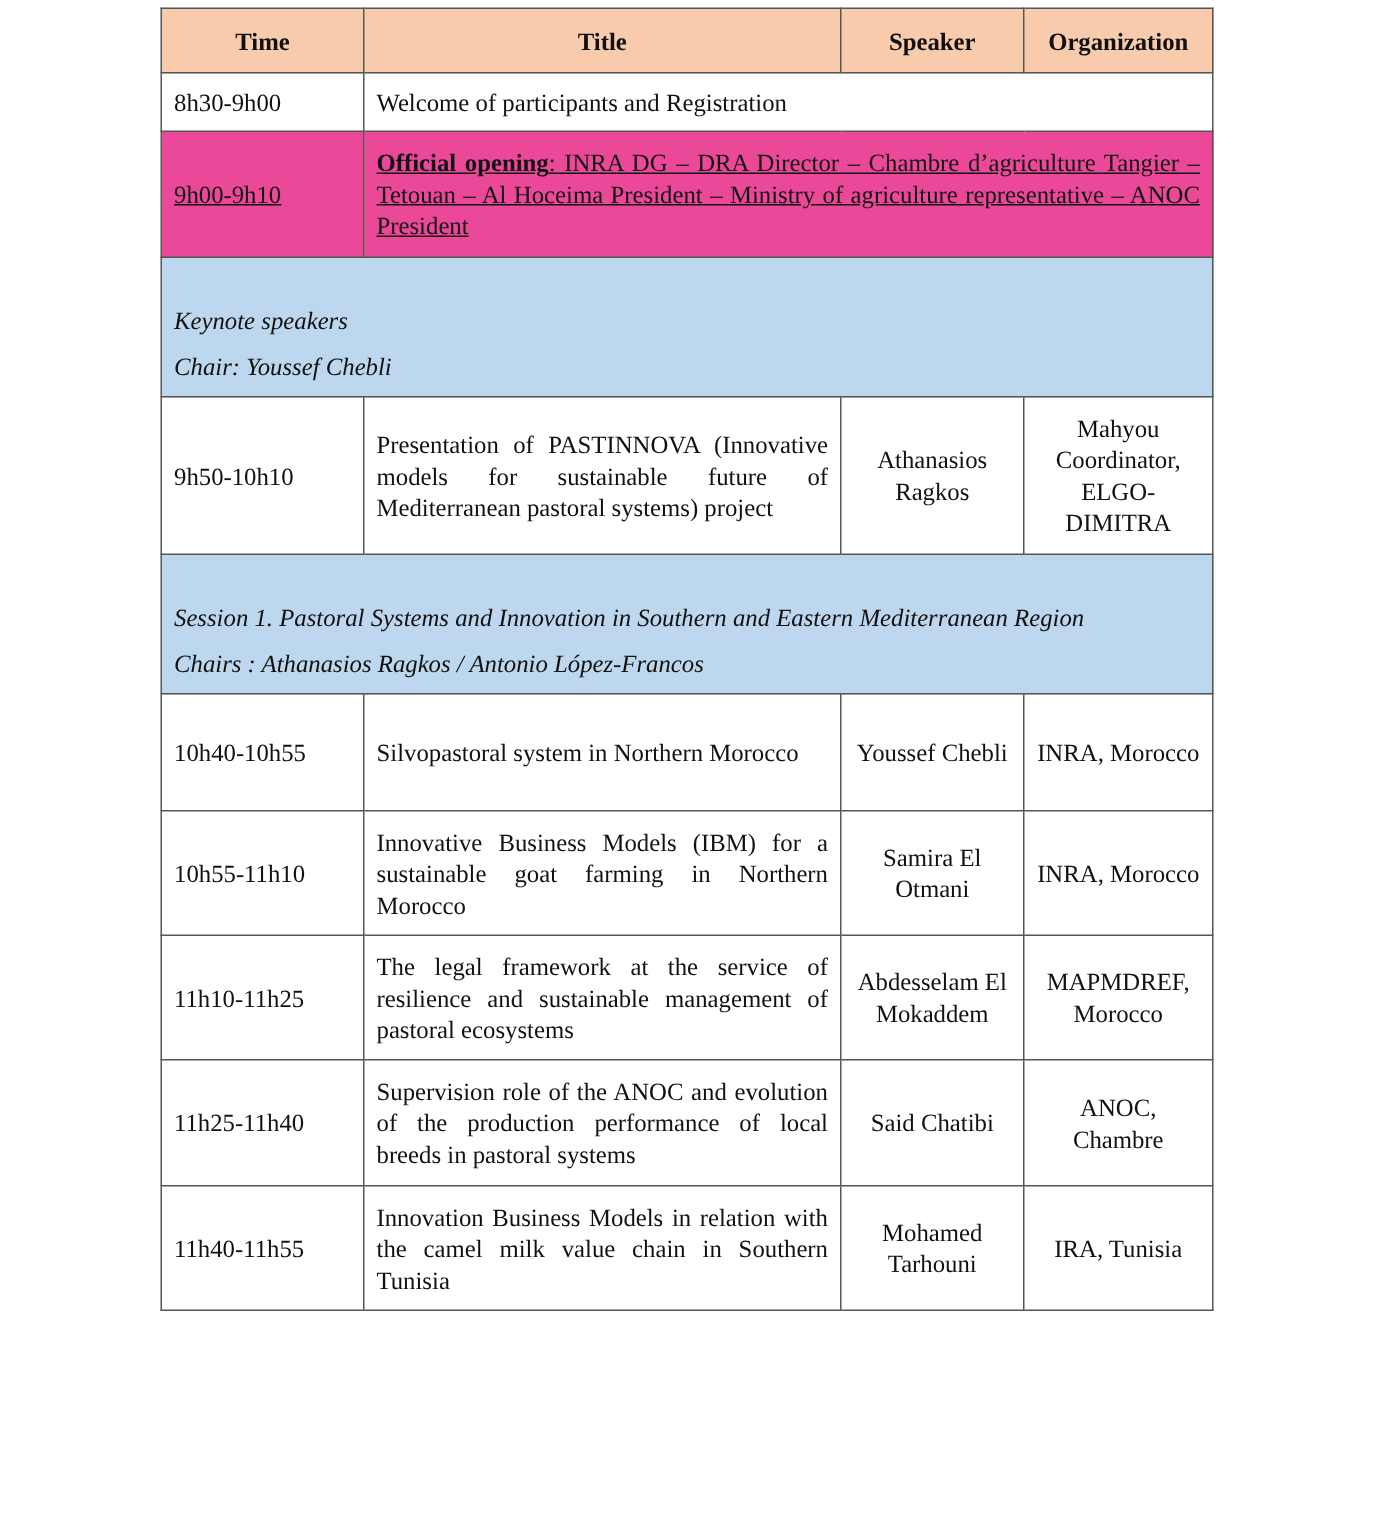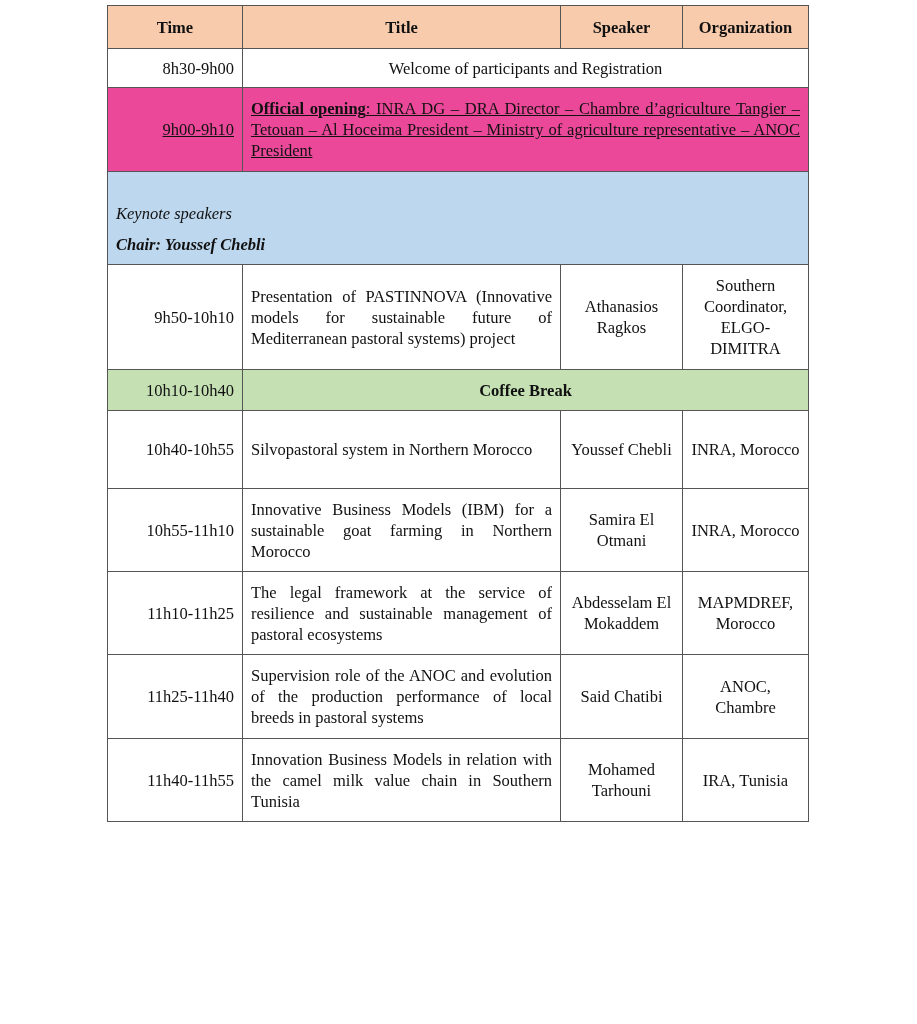--- a/index.html
+++ b/index.html
@@ -12,28 +12,28 @@
     table.program td, table.program th {
       border: 1.3px solid #555;
       padding: 0 8px;
       vertical-align: middle;
     }
     col.c-time { width: 135px; }
     col.c-title { width: 318px; }
     col.c-speaker { width: 122px; }
     col.c-org { width: 126px; }
     th { background: #f7cbac; font-weight: bold; text-align: center; height: 42px; }
-    td.time { text-align: right; margin-top: 44px; }
+    td.time { text-align: left; margin-top: 44px; }
     td.title { text-align: justify; text-align-last: left; }
     td.speaker, td.org { text-align: center; }
     tr.grey td { background: #ec4899; text-decoration: underline; }
     tr.blue td { background: #bdd7ee; text-align: left; padding: 4px 8px; }
     tr.green td { background: #c5e0b3; }
     .session-name { font-style: italic; display: block; height: 31px; line-height: 31px; margin-top: 22px; }
-    .session-chair { font-style: italic; font-weight: bold; display: block; height: 31px; line-height: 31px; }
+    .session-chair { font-style: italic; font-weight: normal; display: block; height: 31px; line-height: 31px; }
     .bold { font-weight: bold; }
   </style>
 </head>
 <body>
 
 <table class="program">
   <colgroup>
     <col class="c-time">
       <col class="c-title">
       <col class="c-speaker">
@@ -42,47 +42,49 @@
   <tbody>
       <tr>
     <th>Time</th>
     <th>Title</th>
     <th>Speaker</th>
     <th>Organization</th>
   </tr>
 
   <tr style="height:39px">
     <td class="time">8h30-9h00</td>
-    <td colspan="3" style="text-align:center">Welcome of participants and Registration</td>
+    <td colspan="3" style="text-align:left">Welcome of participants and Registration</td>
   </tr>
 
   <tr class="grey" style="height:84px">
     <td class="time">9h00-9h10</td>
     <td colspan="3" class="title"><span class="bold">Official opening</span><span>: INRA DG – DRA Director – Chambre d’agriculture Tangier – Tetouan – Al Hoceima President – Ministry of agriculture representative – ANOC President</span></td>
   </tr>
 
   <tr class="blue" style="height:71px">
     <td colspan="4">
       <span class="session-name">Keynote speakers</span>
       <span class="session-chair">Chair: Youssef Chebli</span>
     </td>
   </tr>
 
   <tr style="height:105px">
     <td class="time">9h50-10h10</td>
     <td class="title">Presentation of PASTINNOVA (Innovative models for sustainable future of Mediterranean pastoral systems) project</td>
     <td class="speaker">Athanasios Ragkos</td>
-    <td class="org">Southern Coordinator, ELGO-DIMITRA</td>
+    <td class="org">Mahyou Coordinator, ELGO-DIMITRA</td>
   </tr>
 
-  <tr class="green" style="height:41px">
-    <td class="time">10h10-10h40</td>
-    <td colspan="3" class="bold" style="text-align:center">Coffee Break</td>
+
+  <tr class="blue" style="height:71px">
+    <td colspan="4">
+      <span class="session-name">Session 1. Pastoral Systems and Innovation in Southern and Eastern Mediterranean Region</span>
+      <span class="session-chair">Chairs : Athanasios Ragkos / Antonio López-Francos</span>
+    </td>
   </tr>
-
 
   <tr style="height:78px">
     <td class="time">10h40-10h55</td>
     <td class="title">Silvopastoral system in Northern Morocco</td>
     <td class="speaker">Youssef Chebli</td>
     <td class="org">INRA, Morocco</td>
   </tr>
   <tr style="height:83px">
     <td class="time">10h55-11h10</td>
     <td class="title">Innovative Business Models (IBM) for a sustainable goat farming in Northern Morocco</td>

